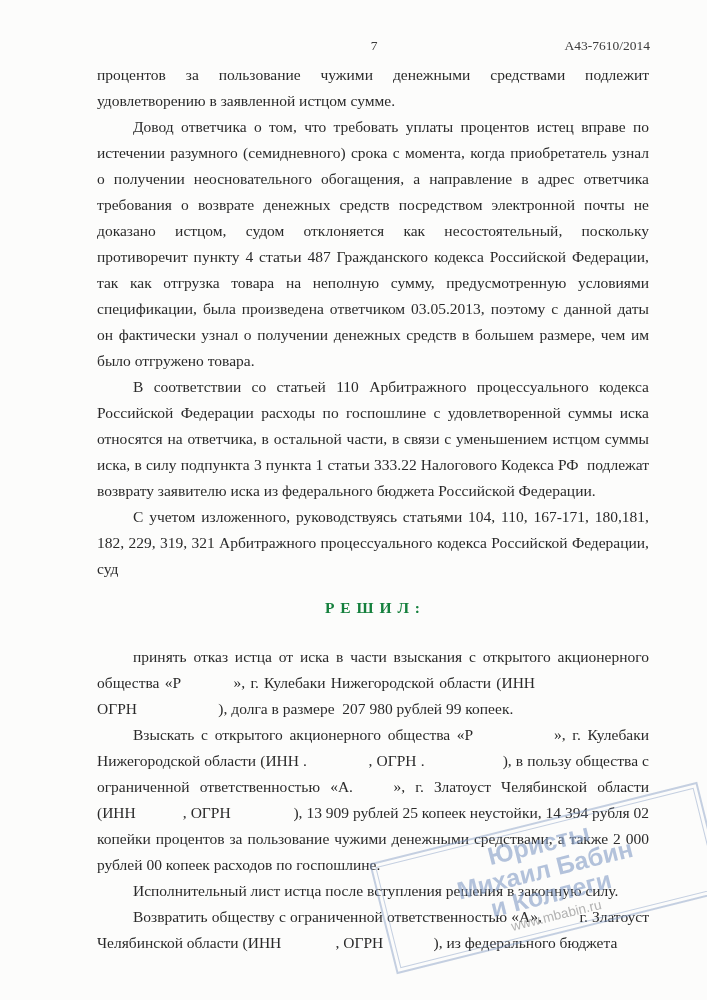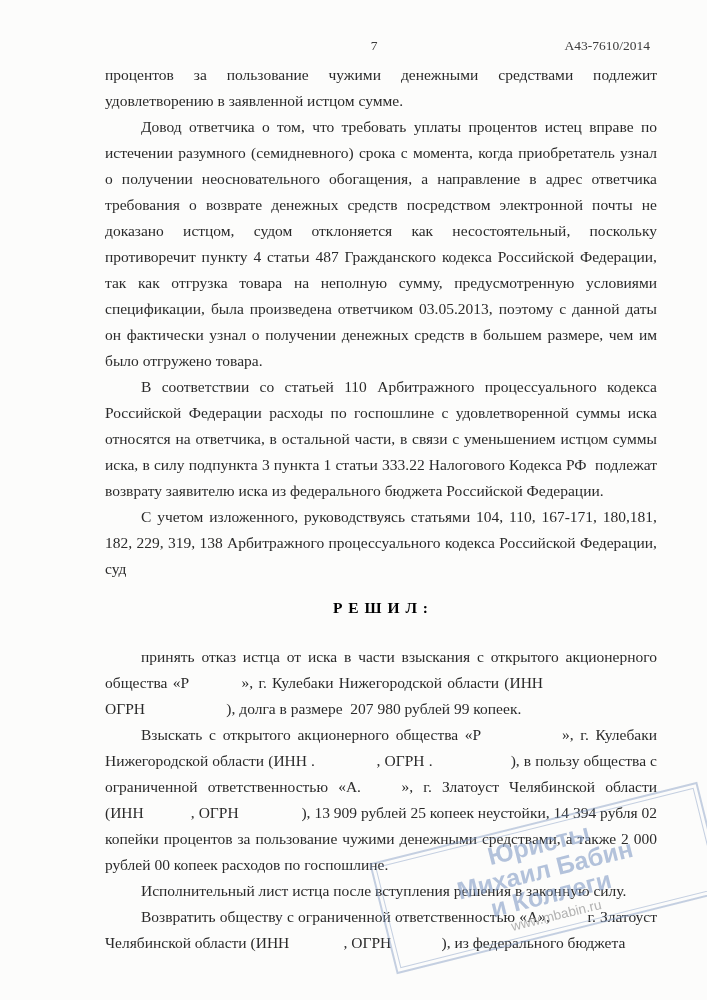--- a/index.html
+++ b/index.html
@@ -13,33 +13,33 @@
     overflow:hidden;
     box-shadow:0 0 4px rgba(0,0,0,.15);
   }
   .header{
     position:absolute;top:38px;left:98px;right:57px;height:18px;
     font-size:13.5px;color:#3a3a3a;
   }
   .pagenum{position:absolute;left:50%;transform:translateX(-50%);}
   .casenum{position:absolute;right:0;}
   .body{
-    position:absolute;top:62px;left:105px;width:552px;
+    position:absolute;top:62px;left:97px;width:552px;
     font-size:15.5px;line-height:26px;
     text-align:justify;
   }
   .body p{margin:0;text-indent:36px;}
   .body p.cont{text-indent:0;}
   h2.ruling{
     margin:13px 0 23px 0;
     text-align:center;
     font-size:15.5px;font-weight:bold;
     letter-spacing:1px;
     text-indent:0;
-    color:#000000;
+    color:#15803d;
   }
   
   .stamp{
     position:absolute;
     left:378px;top:821px;
     width:334px;height:110px;
     transform:rotate(-14deg);
     border:2px solid rgba(128,152,192,.45);
     display:flex;flex-direction:column;align-items:center;justify-content:center;
     z-index:5;
@@ -70,21 +70,21 @@
 
   <div class="header">
     <span class="pagenum">7</span>
     <span class="casenum">А43-7610/2014</span>
   </div>
 
   <div class="body">
     <p class="cont">процентов за пользование чужими денежными средствами подлежит удовлетворению в заявленной истцом сумме.</p>
     <p>Довод ответчика о том, что требовать уплаты процентов истец вправе по истечении разумного (семидневного) срока с момента, когда приобретатель узнал о получении неосновательного обогащения, а направление в адрес ответчика требования о возврате денежных средств посредством электронной почты не доказано истцом, судом отклоняется как несостоятельный, поскольку противоречит пункту 4 статьи 487 Гражданского кодекса Российской Федерации, так как отгрузка товара на неполную сумму, предусмотренную условиями спецификации, была произведена ответчиком 03.05.2013, поэтому с данной даты он фактически узнал о получении денежных средств в большем размере, чем им было отгружено товара.</p>
     <p>В соответствии со статьей 110 Арбитражного процессуального кодекса Российской Федерации расходы по госпошлине с удовлетворенной суммы иска относятся на ответчика, в остальной части, в связи с уменьшением истцом суммы иска, в силу подпункта 3 пункта 1 статьи 333.22 Налогового Кодекса РФ&nbsp; подлежат возврату заявителю иска из федерального бюджета Российской Федерации.</p>
-    <p>С учетом изложенного, руководствуясь статьями 104, 110, 167-171, 180,181, 182, 229, 319, 138 Арбитражного процессуального кодекса Российской Федерации, суд</p>
+    <p>С учетом изложенного, руководствуясь статьями 104, 110, 167-171, 180,181, 182, 229, 319, 321 Арбитражного процессуального кодекса Российской Федерации, суд</p>
     <h2 class="ruling">Р Е Ш И Л :</h2>
     <p>принять отказ истца от иска в части взыскания с открытого акционерного общества «Р&nbsp;&nbsp;&nbsp;&nbsp;&nbsp;&nbsp;&nbsp;&nbsp;&nbsp;&nbsp;», г. Кулебаки Нижегородской области (ИНН&nbsp;&nbsp;&nbsp;&nbsp;&nbsp;&nbsp;&nbsp;&nbsp;&nbsp;&nbsp;&nbsp;&nbsp;&nbsp;&nbsp;&nbsp;&nbsp;&nbsp;&nbsp;&nbsp;&nbsp;&nbsp;&nbsp; ОГРН&nbsp;&nbsp;&nbsp;&nbsp;&nbsp;&nbsp;&nbsp;&nbsp;&nbsp;&nbsp;&nbsp;&nbsp;&nbsp;&nbsp;&nbsp;&nbsp;&nbsp;&nbsp;&nbsp;&nbsp; ), долга в размере&nbsp; 207 980 рублей 99 копеек.</p>
     <p>Взыскать с открытого акционерного общества «Р&nbsp;&nbsp;&nbsp;&nbsp;&nbsp;&nbsp;&nbsp;&nbsp;&nbsp;&nbsp;&nbsp;&nbsp;», г. Кулебаки Нижегородской области (ИНН .&nbsp;&nbsp;&nbsp;&nbsp;&nbsp;&nbsp;&nbsp;&nbsp;&nbsp;&nbsp;&nbsp;&nbsp;&nbsp;&nbsp;&nbsp;, ОГРН .&nbsp;&nbsp;&nbsp;&nbsp;&nbsp;&nbsp;&nbsp;&nbsp;&nbsp;&nbsp;&nbsp;&nbsp;&nbsp;&nbsp;&nbsp;&nbsp;&nbsp;&nbsp;&nbsp;), в пользу общества с ограниченной ответственностью «А.&nbsp;&nbsp;&nbsp;&nbsp;», г. Златоуст Челябинской области (ИНН&nbsp;&nbsp;&nbsp;&nbsp;&nbsp;&nbsp;&nbsp;&nbsp;&nbsp;&nbsp;&nbsp;&nbsp;, ОГРН&nbsp;&nbsp;&nbsp;&nbsp;&nbsp;&nbsp;&nbsp;&nbsp;&nbsp;&nbsp;&nbsp;&nbsp;&nbsp;&nbsp;&nbsp;&nbsp;), 13 909 рублей 25 копеек неустойки, 14 394 рубля 02 копейки процентов за пользование чужими денежными средствами, а также 2 000 рублей 00 копеек расходов по госпошлине.</p>
     <p>Исполнительный лист истца после вступления решения в законную силу.</p>
     <p>Возвратить обществу с ограниченной ответственностью «А»,&nbsp;&nbsp;&nbsp;&nbsp;&nbsp;&nbsp;&nbsp;&nbsp; г. Златоуст Челябинской области (ИНН&nbsp;&nbsp;&nbsp;&nbsp;&nbsp;&nbsp;&nbsp;&nbsp;&nbsp;&nbsp;&nbsp;&nbsp;&nbsp;&nbsp;, ОГРН&nbsp;&nbsp;&nbsp;&nbsp;&nbsp;&nbsp;&nbsp;&nbsp;&nbsp;&nbsp;&nbsp;&nbsp;&nbsp;), из федерального бюджета</p>
   </div>
 
   <div class="stamp">
     <span class="stamp-line">Юристы</span>
     <span class="stamp-line">Михаил Бабин</span>

